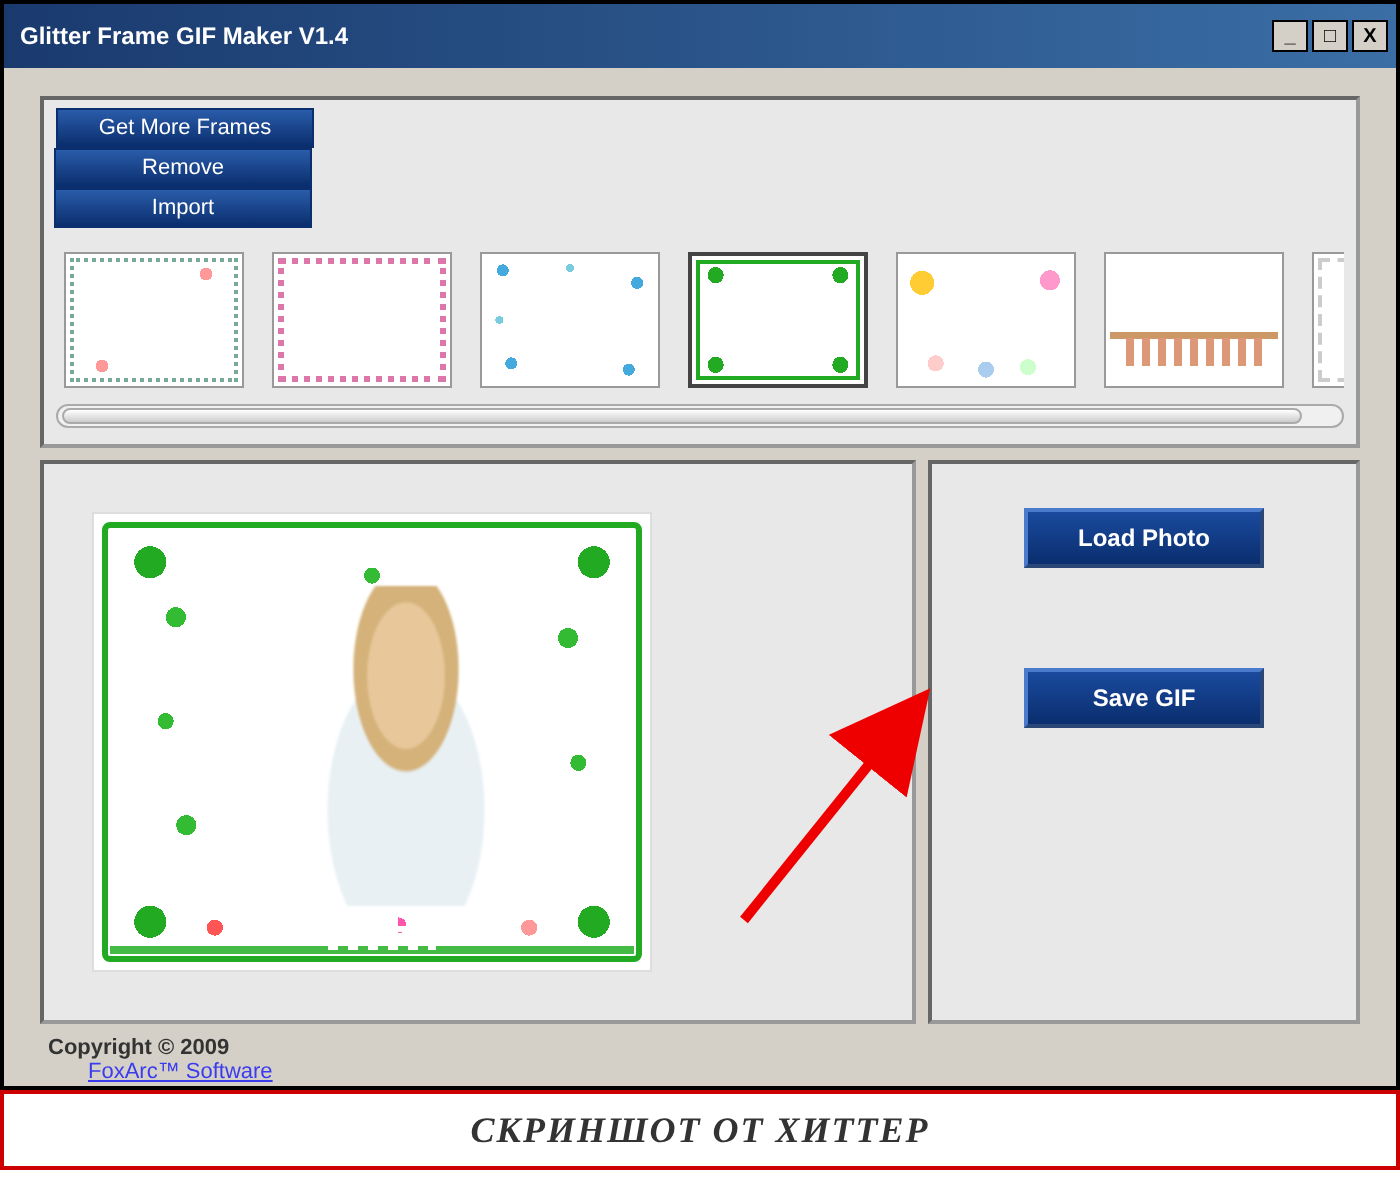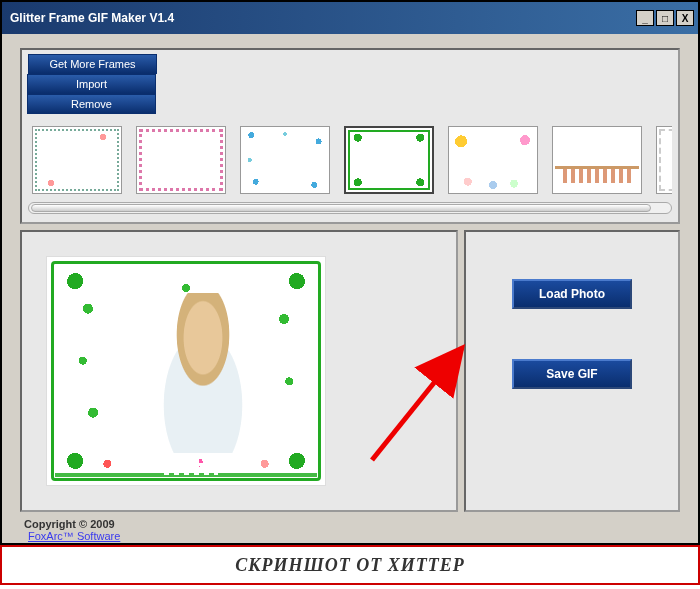--- a/index.html
+++ b/index.html
@@ -16,25 +16,25 @@
 .tab { width: 129px; height: 20px; background: linear-gradient(to bottom, #2a5caa, #0a2e6e); color: #fff; font-size: 11px; display: flex; align-items: center; justify-content: center; border: 1px solid #0a2e6e; cursor: pointer; }
 .tab + .tab { margin-left: -1px; }
 .thumbs { display: flex; gap: 14px; padding: 12px 4px 4px 4px; overflow: hidden; }
 .thumb { width: 90px; height: 68px; background: #fff; border: 1px solid #999; flex-shrink: 0; cursor: pointer; position: relative; }
 .thumb.selected { border: 2px solid #444; }
 .scrollbar { height: 12px; margin-top: 4px; background: #f0f0f0; border: 1px solid #aaa; border-radius: 6px; position: relative; }
 .scroll-thumb { position: absolute; left: 2px; top: 1px; width: 620px; height: 8px; background: linear-gradient(to bottom, #fff, #ccc); border-radius: 4px; border: 1px solid #aaa; }
 .main-row { display: flex; gap: 6px; flex: 1; }
 .preview-panel { flex: 1; display: flex; align-items: flex-start; justify-content: flex-start; padding: 24px 24px; position: relative; }
 .preview-img { width: 280px; height: 230px; background: #fff; border: 1px solid #ddd; position: relative; overflow: hidden; }
-.side-panel { width: 216px; display: flex; flex-direction: column; align-items: center; justify-content: flex-start; padding-top: 47px; gap: 50px; }
+.side-panel { width: 216px; display: flex; flex-direction: column; align-items: center; justify-content: flex-start; padding-top: 22px; gap: 50px; }
 .action-btn { width: 120px; height: 30px; background: linear-gradient(to bottom, #1a4a9e, #0a2e6e); color: #fff; font-size: 12px; font-weight: bold; border: 2px outset #4a7acc; cursor: pointer; display: flex; align-items: center; justify-content: center; }
 .arrow { position: absolute; left: 340px; top: 98px; pointer-events: none; }
 .footer { height: 22px; display: flex; align-items: flex-start; padding-left: 4px; font-size: 11px; color: #333; flex-direction: column; }
-.footer a { color: #3a3aee; text-decoration: underline; margin-left: 4px; }
+.footer a { color: #3a3aee; text-decoration: underline; margin-left: 20px; }
 .banner { width: 700px; height: 40px; border: 2px solid #cc0000; background: #fff; display: flex; align-items: center; justify-content: center; font-family: Georgia, serif; font-style: italic; font-weight: bold; font-size: 18px; color: #333; letter-spacing: 1px; }
 
 
 .frame-deco { position: absolute; inset: 2px; }
 .f1 { border: 2px dotted #7a9; }
 .f1::before, .f1::after { content: ""; position: absolute; width: 20px; height: 8px; background: radial-gradient(circle, #f99 30%, transparent 30%); }
 .f1::before { bottom: 2px; left: 4px; }
 .f1::after { top: 2px; right: 4px; }
 .f2 { border: 3px dotted #d7a; }
 .f3 { background:
@@ -106,22 +106,22 @@
       <div class="titlebar-btn">□</div>
       <div class="titlebar-btn">X</div>
     </div>
   </div>
 
   <div class="app-body">
 
     <div class="panel top-panel">
       <div class="tab-row">
         <div class="tab">Get More Frames</div>
+        <div class="tab">Remove</div>
         <div class="tab">Import</div>
-        <div class="tab">Remove</div>
       </div>
       <div class="thumbs">
         <div class="thumb">
             <div class="frame-deco f1"></div>
           </div>
         <div class="thumb">
             <div class="frame-deco f2"></div>
           </div>
         <div class="thumb">
             <div class="frame-deco f3"></div>

